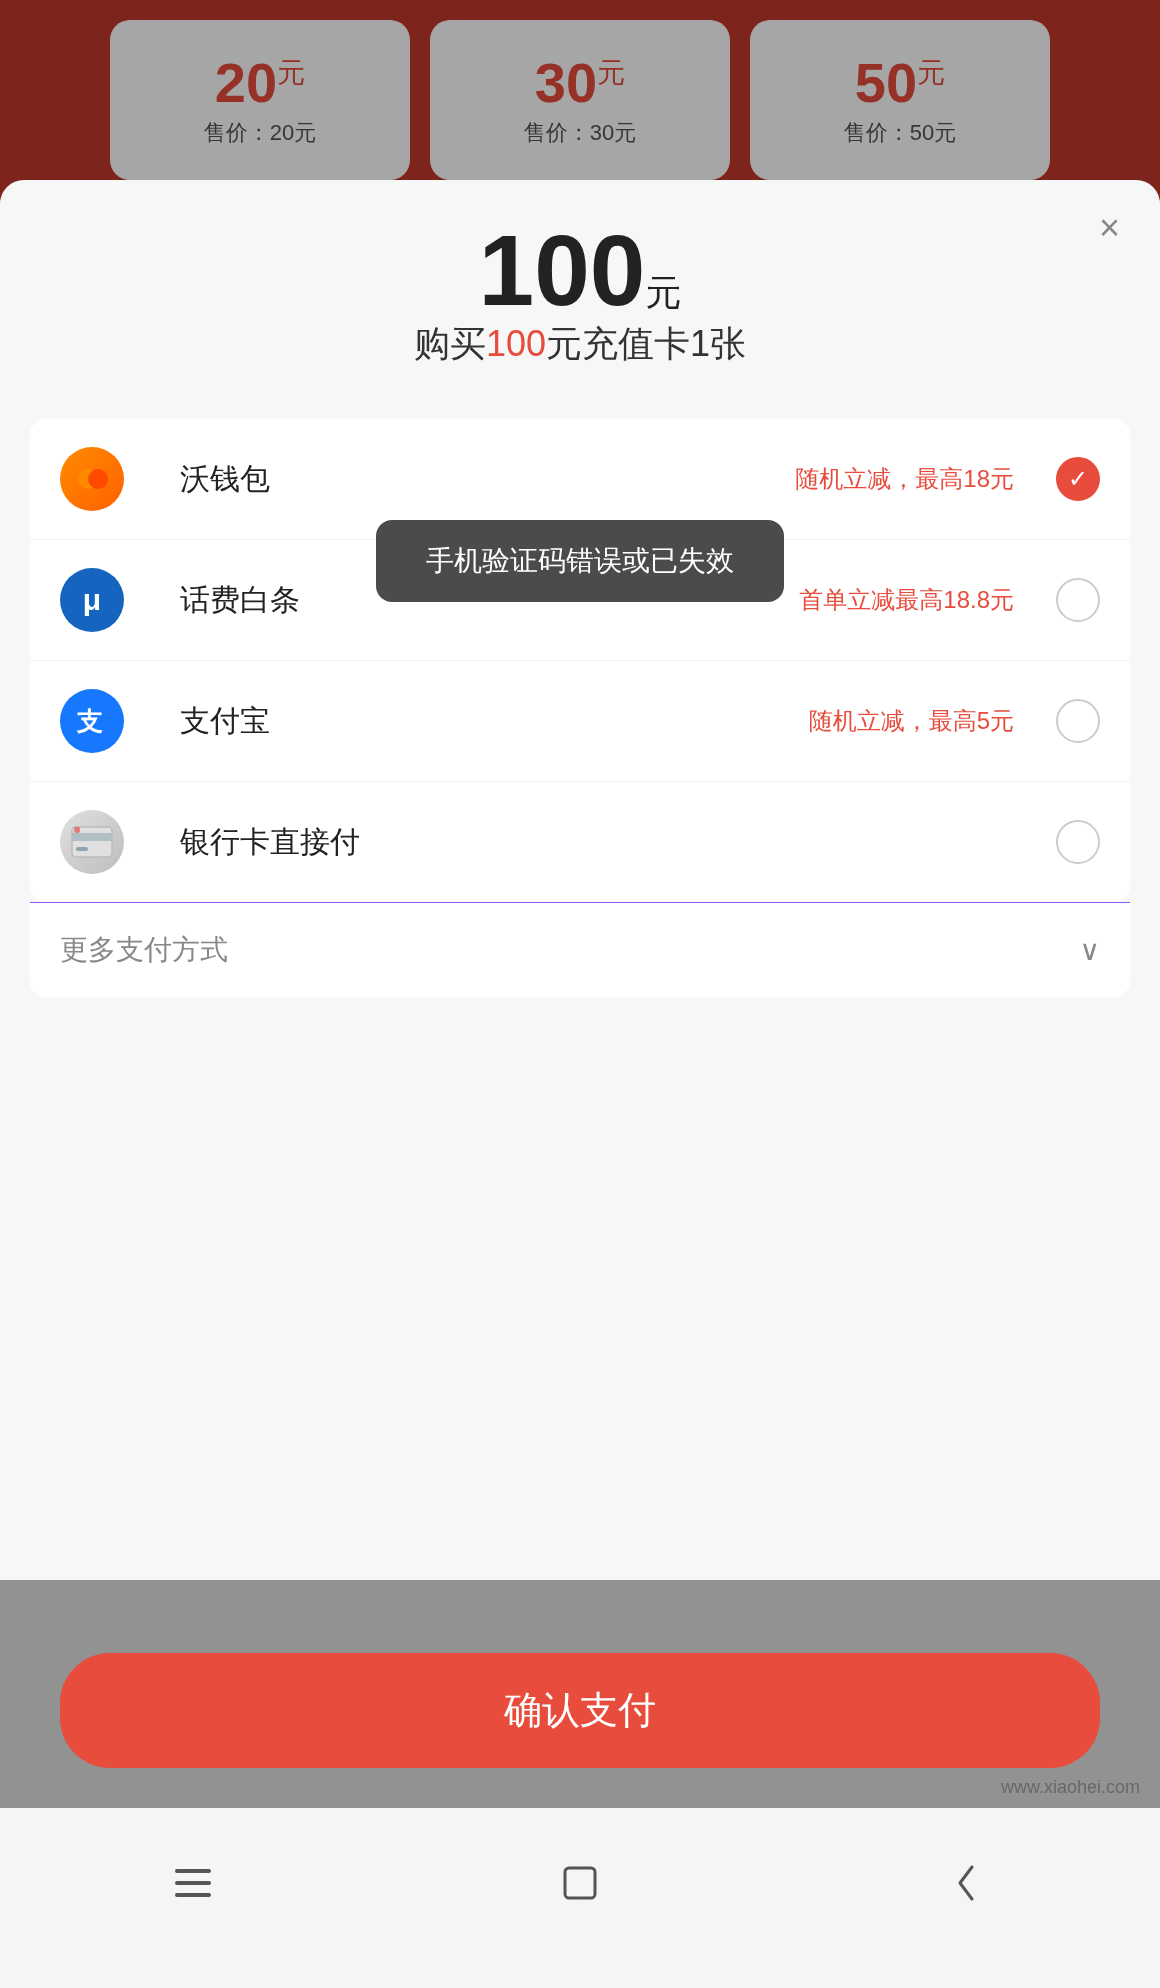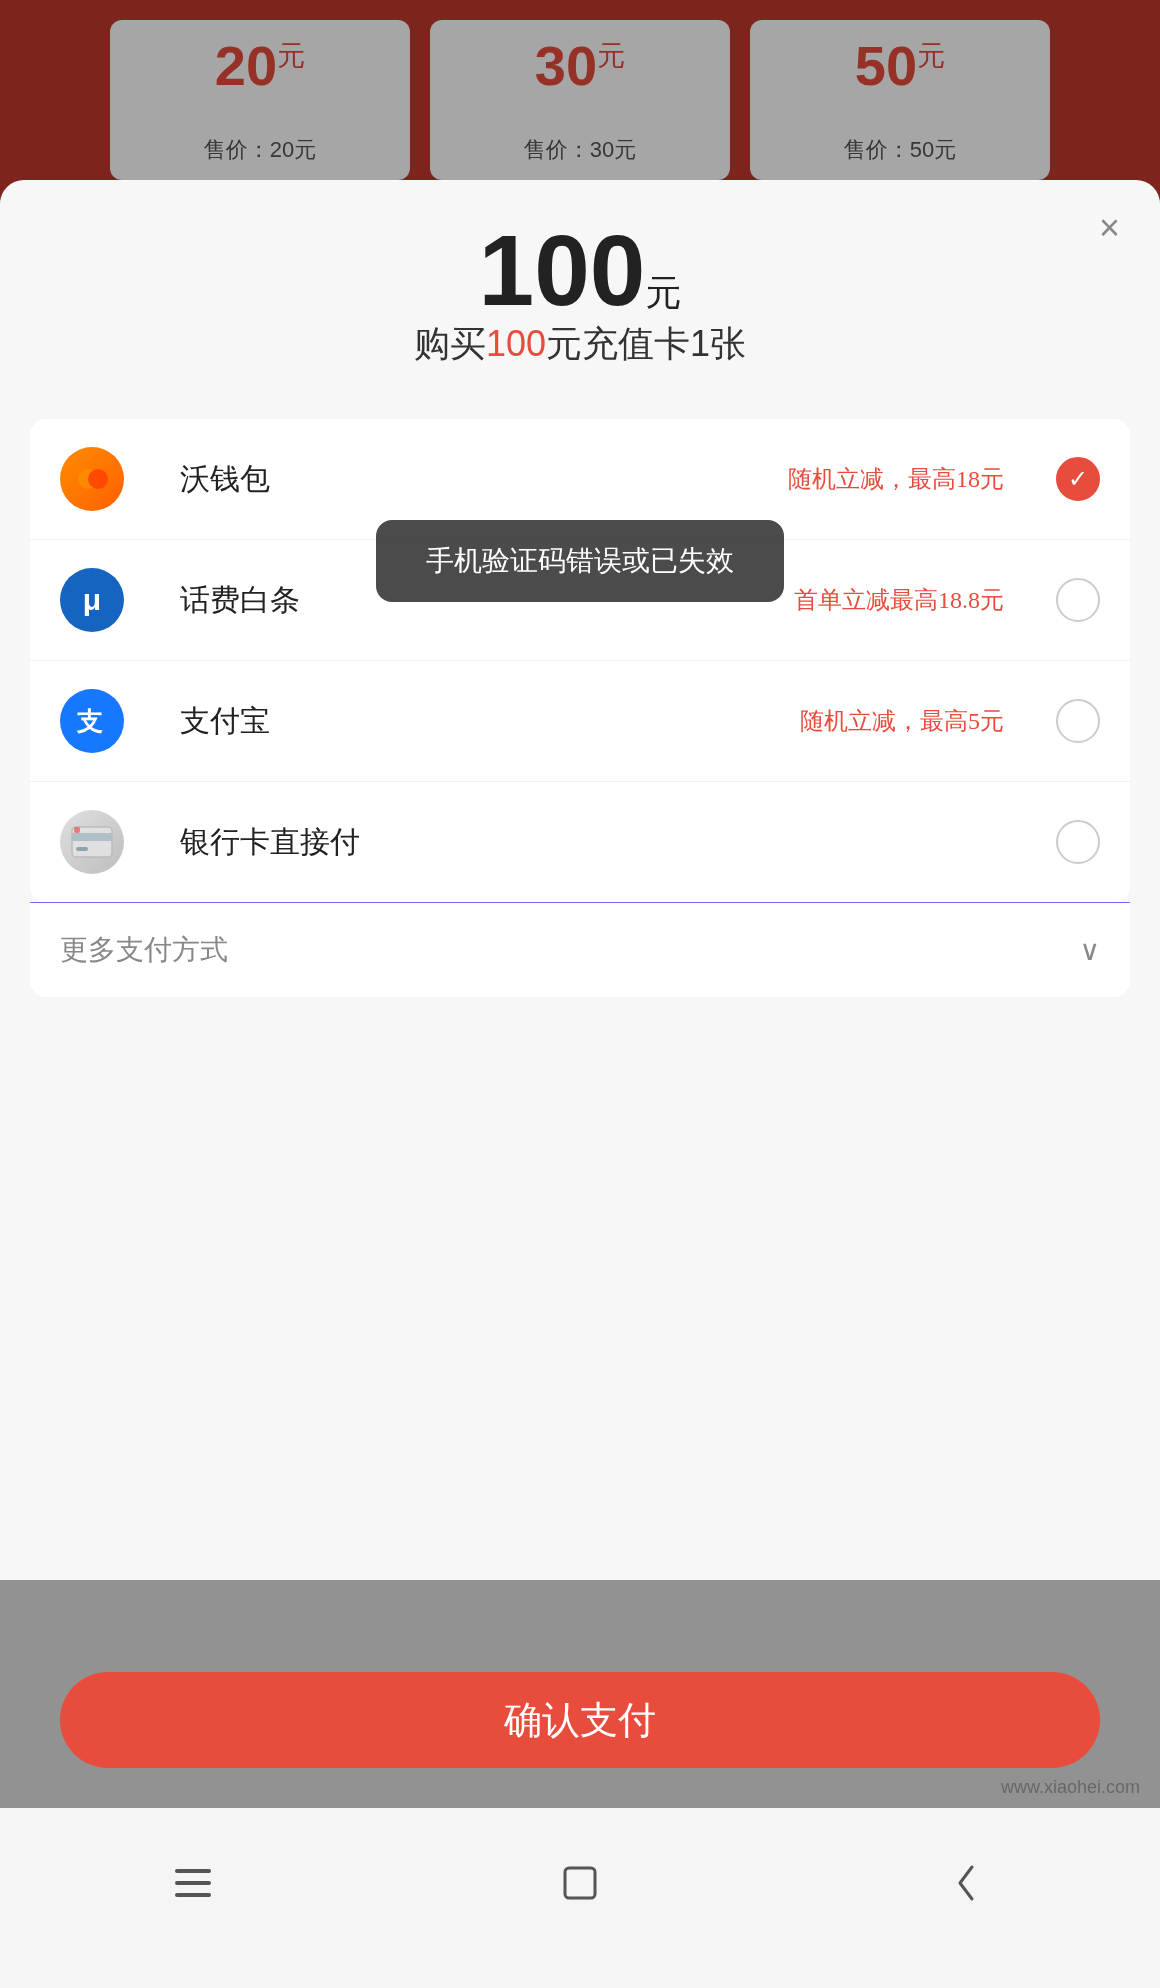--- a/index.html
+++ b/index.html
@@ -23,25 +23,25 @@
       align-items: stretch;
       gap: 0;
       padding: 20px 30px;
       position: relative;
     }
 
     .product-card {
       flex: 1;
       max-width: 300px;
       background: rgba(255,255,255,0.15);
-      border-radius: 12px;
+      border-radius: 20px;
       display: flex;
       flex-direction: column;
       align-items: center;
-      justify-content: space-between;
+      justify-content: center;
       margin: 0 10px;
       padding: 15px;
     }
     .product-card .amount {
       font-size: 56px;
       font-weight: bold;
       color: #e74c3c;
       line-height: 1.1;
     }
     .product-card .amount sup {
@@ -174,22 +174,21 @@
 
     .payment-name {
       font-size: 30px;
       color: #222;
       flex: 1;
     }
 
     .payment-discount {
       font-size: 24px;
       color: #e74c3c;
-      margin-right: 20px;
-      font-family: Liberation Serif, serif;
+      margin-right: 10px;
     }
 
     .radio-btn {
       width: 44px;
       height: 44px;
       border-radius: 50%;
       border: 2px solid #ccc;
       display: flex;
       align-items: center;
       justify-content: center;
@@ -239,21 +238,21 @@
       white-space: nowrap;
       z-index: 20;
     }
 
     
     .confirm-btn {
       position: absolute;
       bottom: 220px;
       left: 60px;
       right: 60px;
-      height: 96px;
+      height: 115px;
       background: #e74c3c;
       border-radius: 50px;
       display: flex;
       align-items: center;
       justify-content: center;
       cursor: pointer;
       z-index: 10;
     }
     .confirm-btn-text {
       font-size: 38px;

